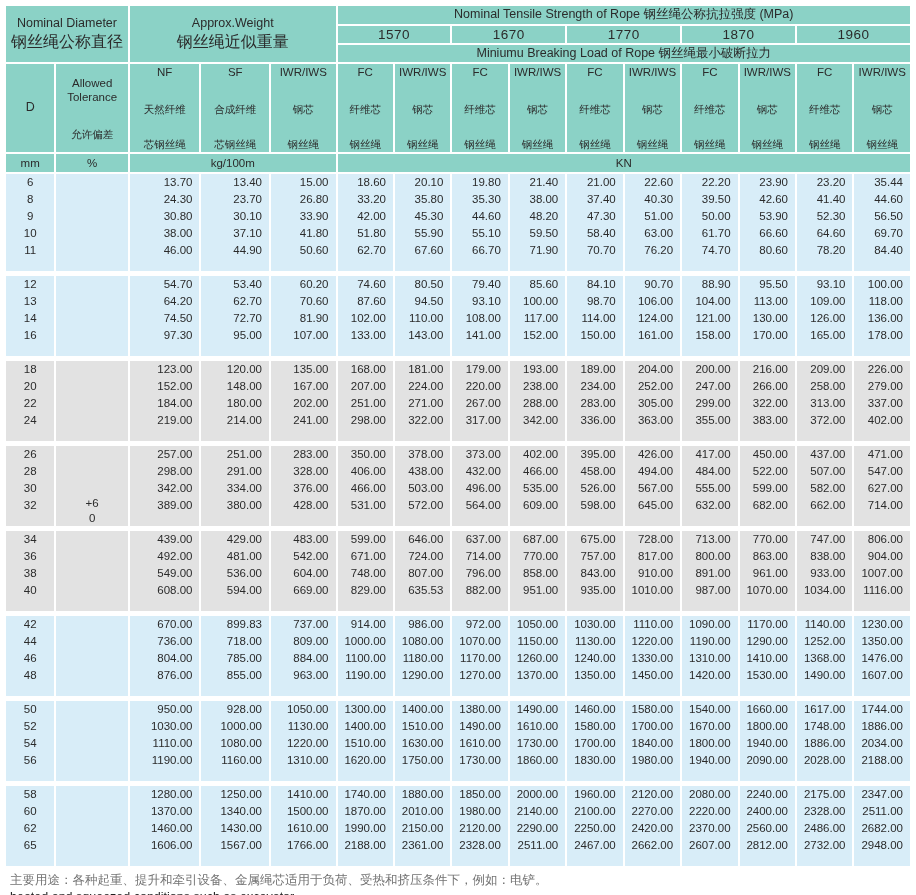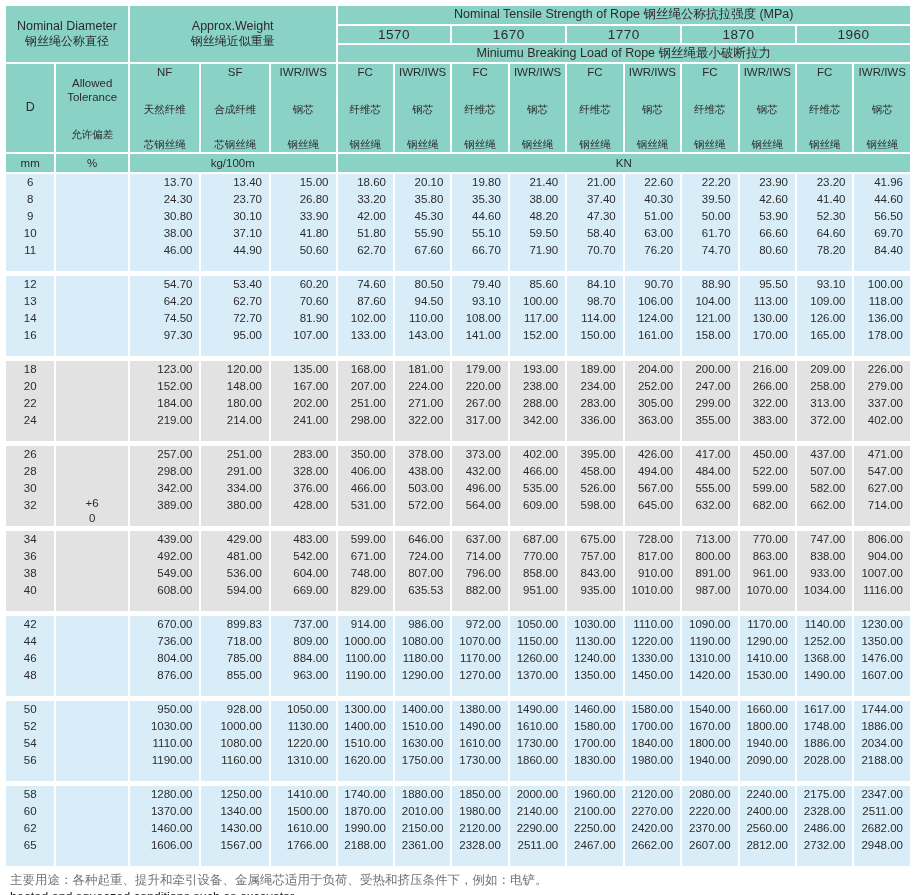--- a/index.html
+++ b/index.html
@@ -19,21 +19,21 @@
   
   thead th {
     background:var(--teal,#8bd2c6);
     border:2px solid #fff;
     font-weight:normal;
     padding:1px 0;
     text-align:center;
     vertical-align:middle;
   }
   .h-en { font-size:12.5px; line-height:1.25; }
-  .h-zh { font-size:12px;   line-height:1.3; }
+  .h-zh { font-size:16px;   line-height:1.3; }
   .grade { font-size:13.5px; letter-spacing:.5px;margin-left:26px; }
   .sub .code { font-size:11.5px; line-height:1.25; }
   .sub .zh   { font-size:10.5px; line-height:1.2;margin-top:23px; }
   tr.units th { font-size:11.5px; height:16px; padding:1px 0; }
 
   
   tbody.block td {
     border-left:2px solid #fff;
     border-right:2px solid #fff;
     height:17px;
@@ -195,21 +195,21 @@
           <td>15.00</td>
           <td>18.60</td>
           <td>20.10</td>
           <td>19.80</td>
           <td>21.40</td>
           <td>21.00</td>
           <td>22.60</td>
           <td>22.20</td>
           <td>23.90</td>
           <td>23.20</td>
-          <td>41.96</td>
+          <td>35.44</td>
         </tr>
         <tr>
           <td class="d-cell">8</td>
           <td>24.30</td>
           <td>23.70</td>
           <td>26.80</td>
           <td>33.20</td>
           <td>35.80</td>
           <td>35.30</td>
           <td>38.00</td>

